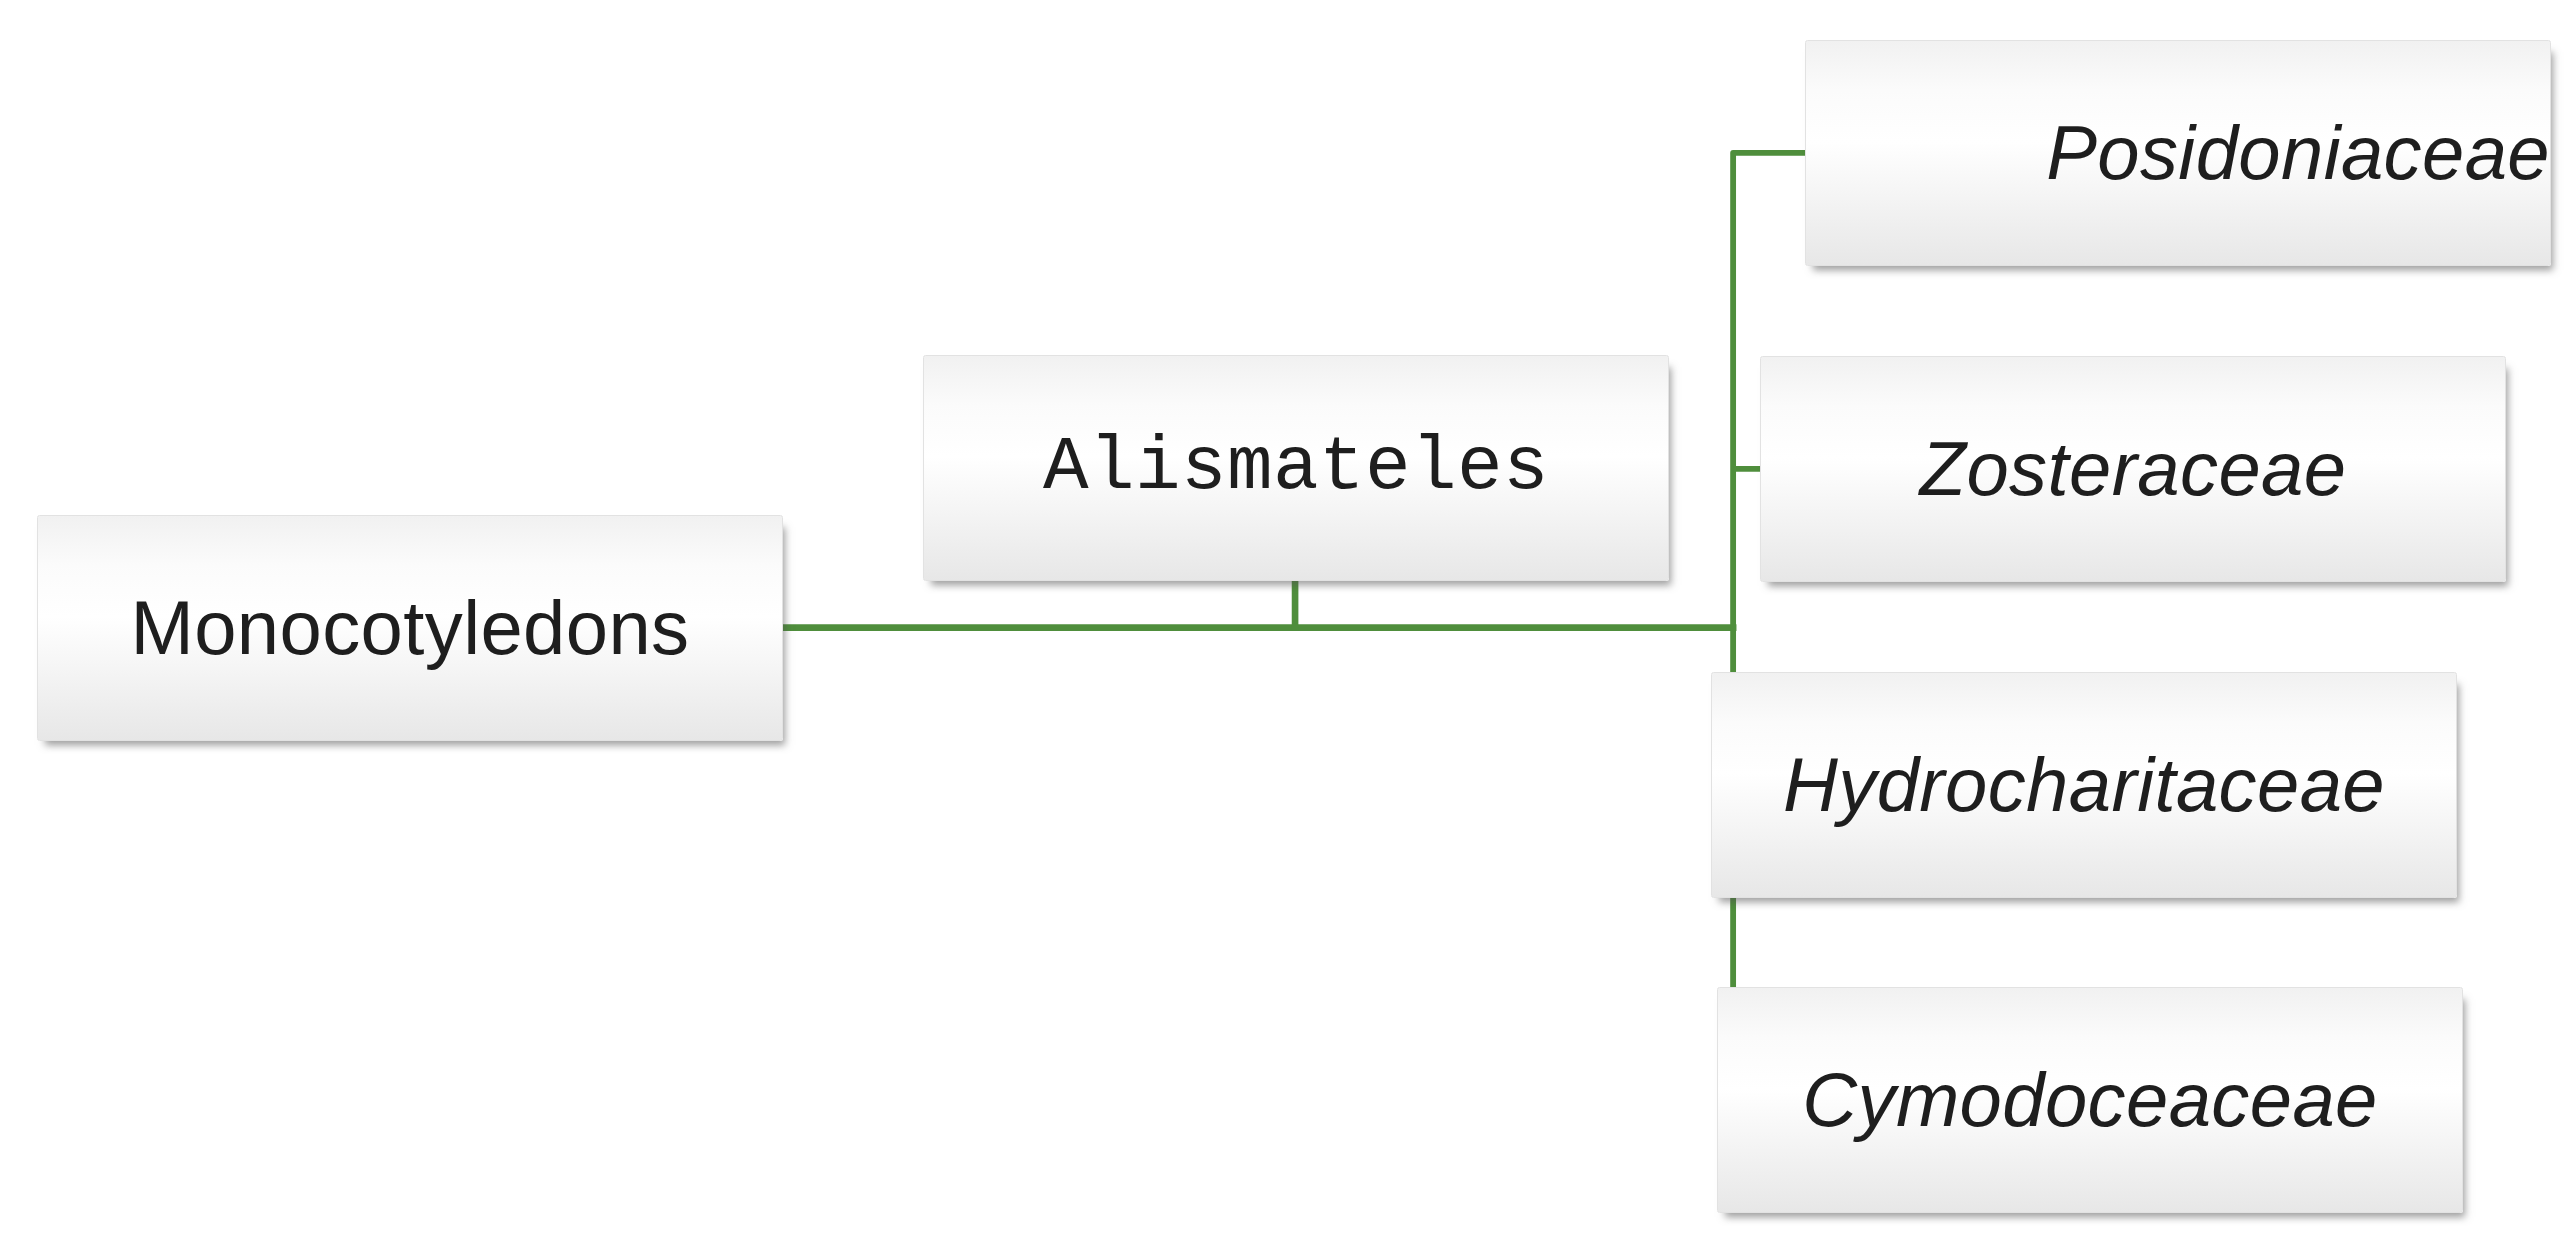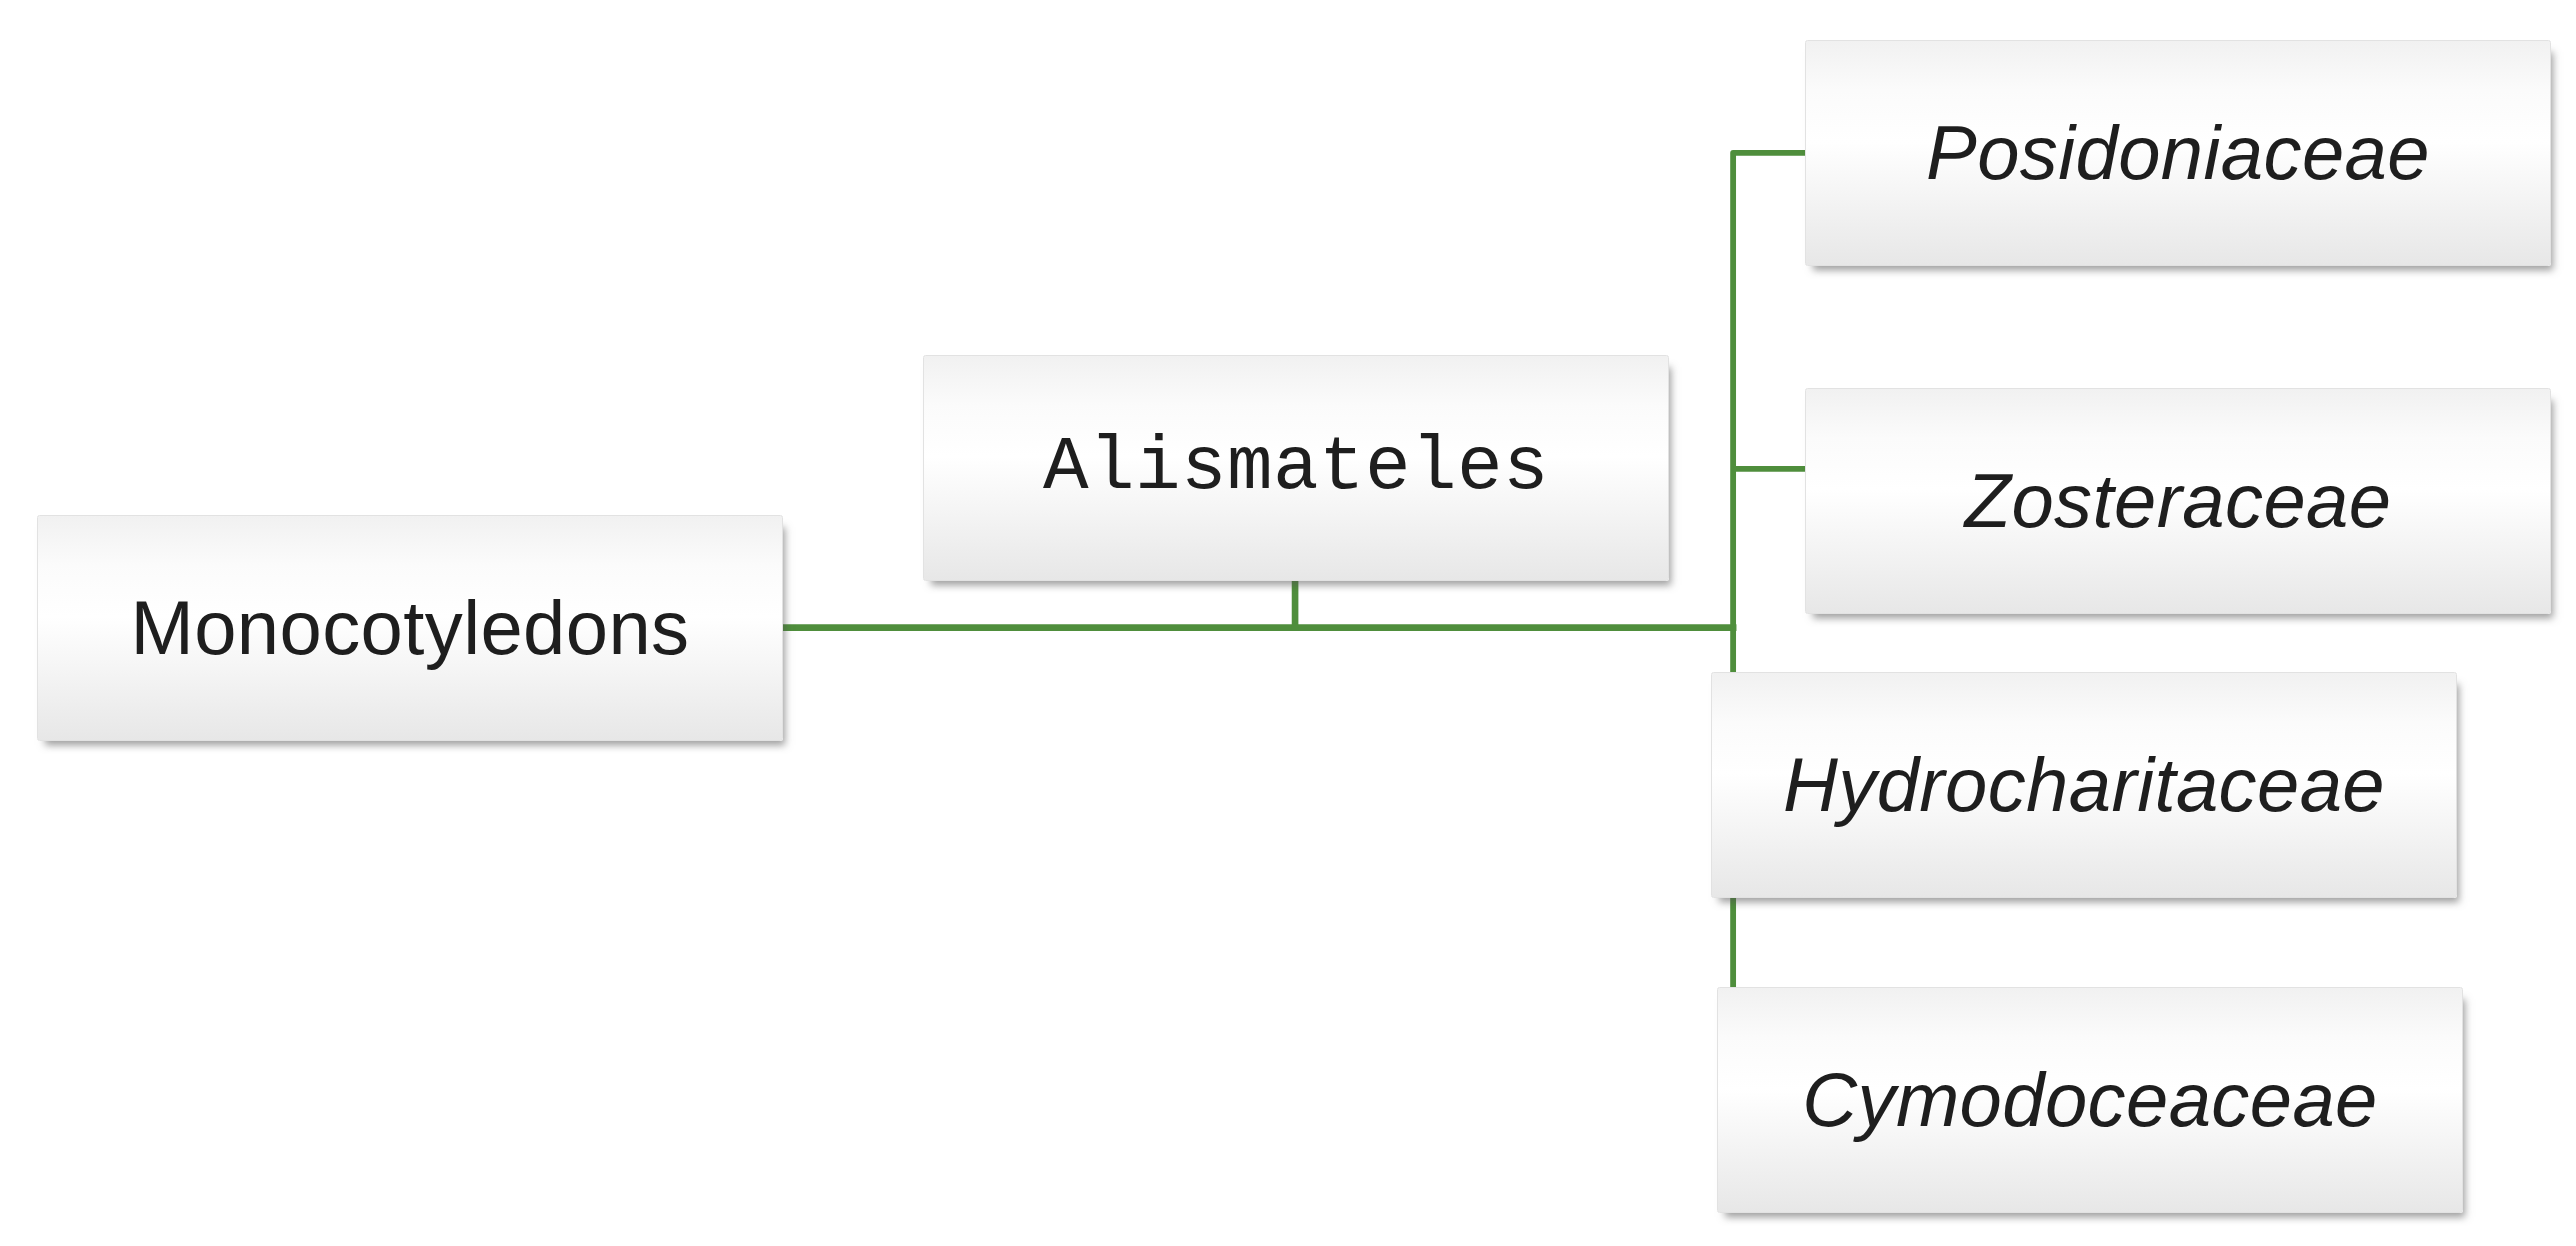--- a/index.html
+++ b/index.html
@@ -69,25 +69,25 @@
   </svg>
 
   <div class="node root" style="left:37px; top:515px;text-align:right;">
     <span class="label">Monocotyledons</span>
   </div>
 
   <div class="node order" style="left:923px; top:355px;font-family:Liberation Mono, monospace;">
     <span class="label">Alismateles</span>
   </div>
 
-  <div class="node family" style="left:1805px; top:40px;">
+  <div class="node family" style="left:1805px; top:40px;justify-content:flex-end;">
     <span class="label">Posidoniaceae</span>
   </div>
 
-  <div class="node family" style="left:1805px; top:356px;margin-top:32px;">
+  <div class="node family" style="left:1760px; top:356px;">
     <span class="label">Zosteraceae</span>
   </div>
 
   <div class="node family" style="left:1711px; top:672px;">
     <span class="label">Hydrocharitaceae</span>
   </div>
 
   <div class="node family" style="left:1717px; top:987px;">
     <span class="label">Cymodoceaceae</span>
   </div>

